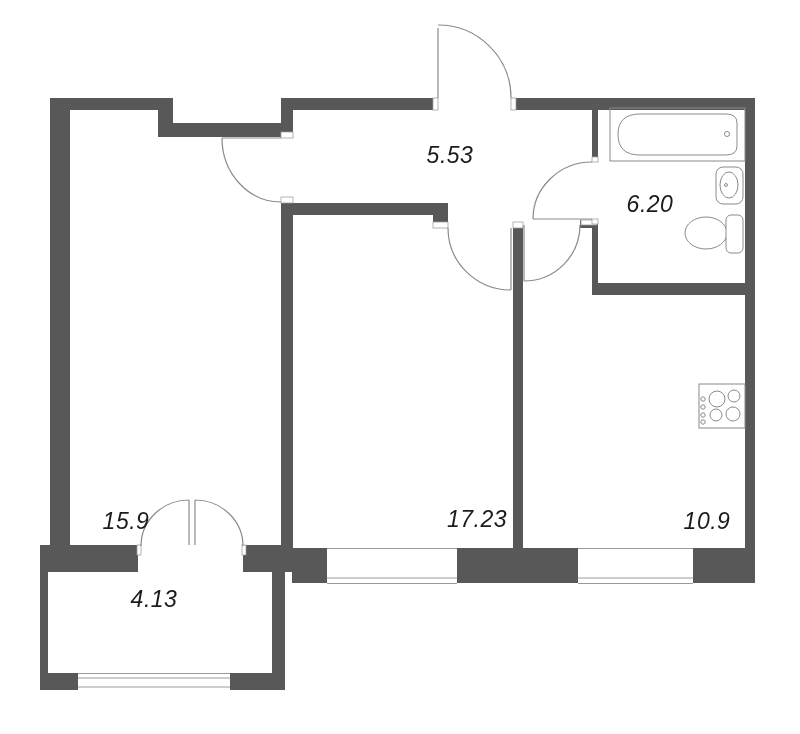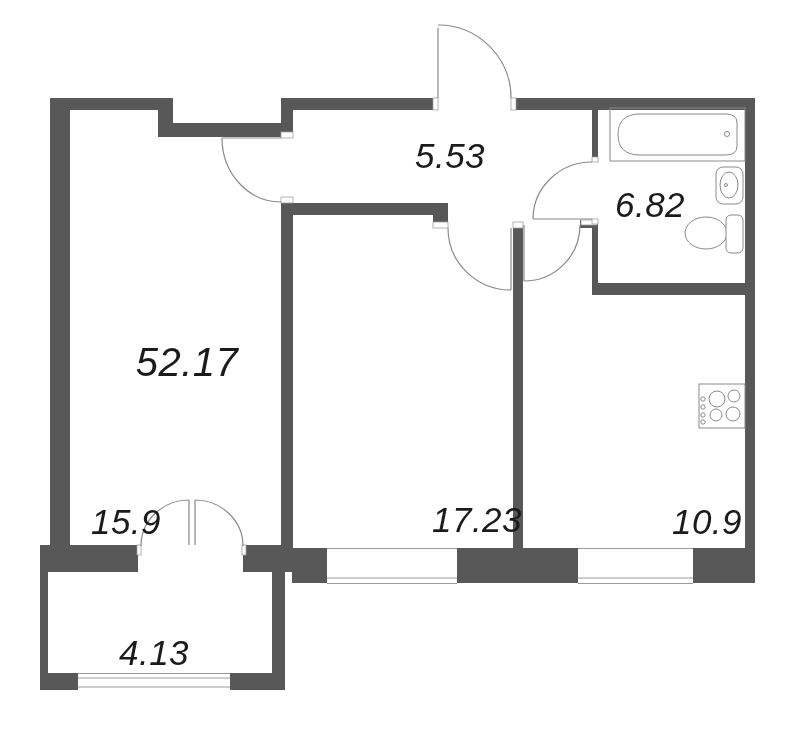--- a/index.html
+++ b/index.html
@@ -14,21 +14,21 @@
   .area-label{
     position:absolute;
     transform:translate(-50%,-50%);
     font-style:italic;
     color:#1b1b1b;
     white-space:nowrap;
     line-height:1;
     letter-spacing:0.5px;
   }
   .area-label.total{font-size:40px;}
-  .area-label.room{font-size:35px;text-align:center;}
+  .area-label.room{font-size:23px;text-align:center;}
 </style>
 </head>
 <body>
 
 <div class="canvas">
   <svg width="800" height="734" viewBox="0 0 800 734">
 
     <g fill="#585858" stroke="none">
 
       <rect x="50" y="98" width="20" height="474"></rect>
@@ -144,26 +144,25 @@
         <circle cx="716" cy="415" r="6"></circle>
         <circle cx="733" cy="414" r="7"></circle>
         <circle cx="703" cy="399" r="2.2"></circle>
         <circle cx="703" cy="407" r="2.2"></circle>
         <circle cx="703" cy="415" r="2.2"></circle>
         <circle cx="703" cy="422" r="2.2"></circle>
       </g>
     </g>
   </svg>
 
-  <div class="area-label total" style="left:187px; top:362px;">52.17</div>
 
   <div class="area-label room" style="left:126px; top:521px;">15.9</div>
 
   <div class="area-label room" style="left:450px; top:155px;">5.53</div>
 
-  <div class="area-label room" style="left:650px; top:204px;">6.82</div>
+  <div class="area-label room" style="left:650px; top:204px;">6.20</div>
 
   <div class="area-label room" style="left:477px; top:519px;">17.23</div>
 
   <div class="area-label room" style="left:707px; top:521px;">10.9</div>
 
-  <div class="area-label room" style="left:154px; top:652px;">4.13</div>
+  <div class="area-label room" style="left:154px; top:599px;">4.13</div>
 </div>
 
 </body></html>

